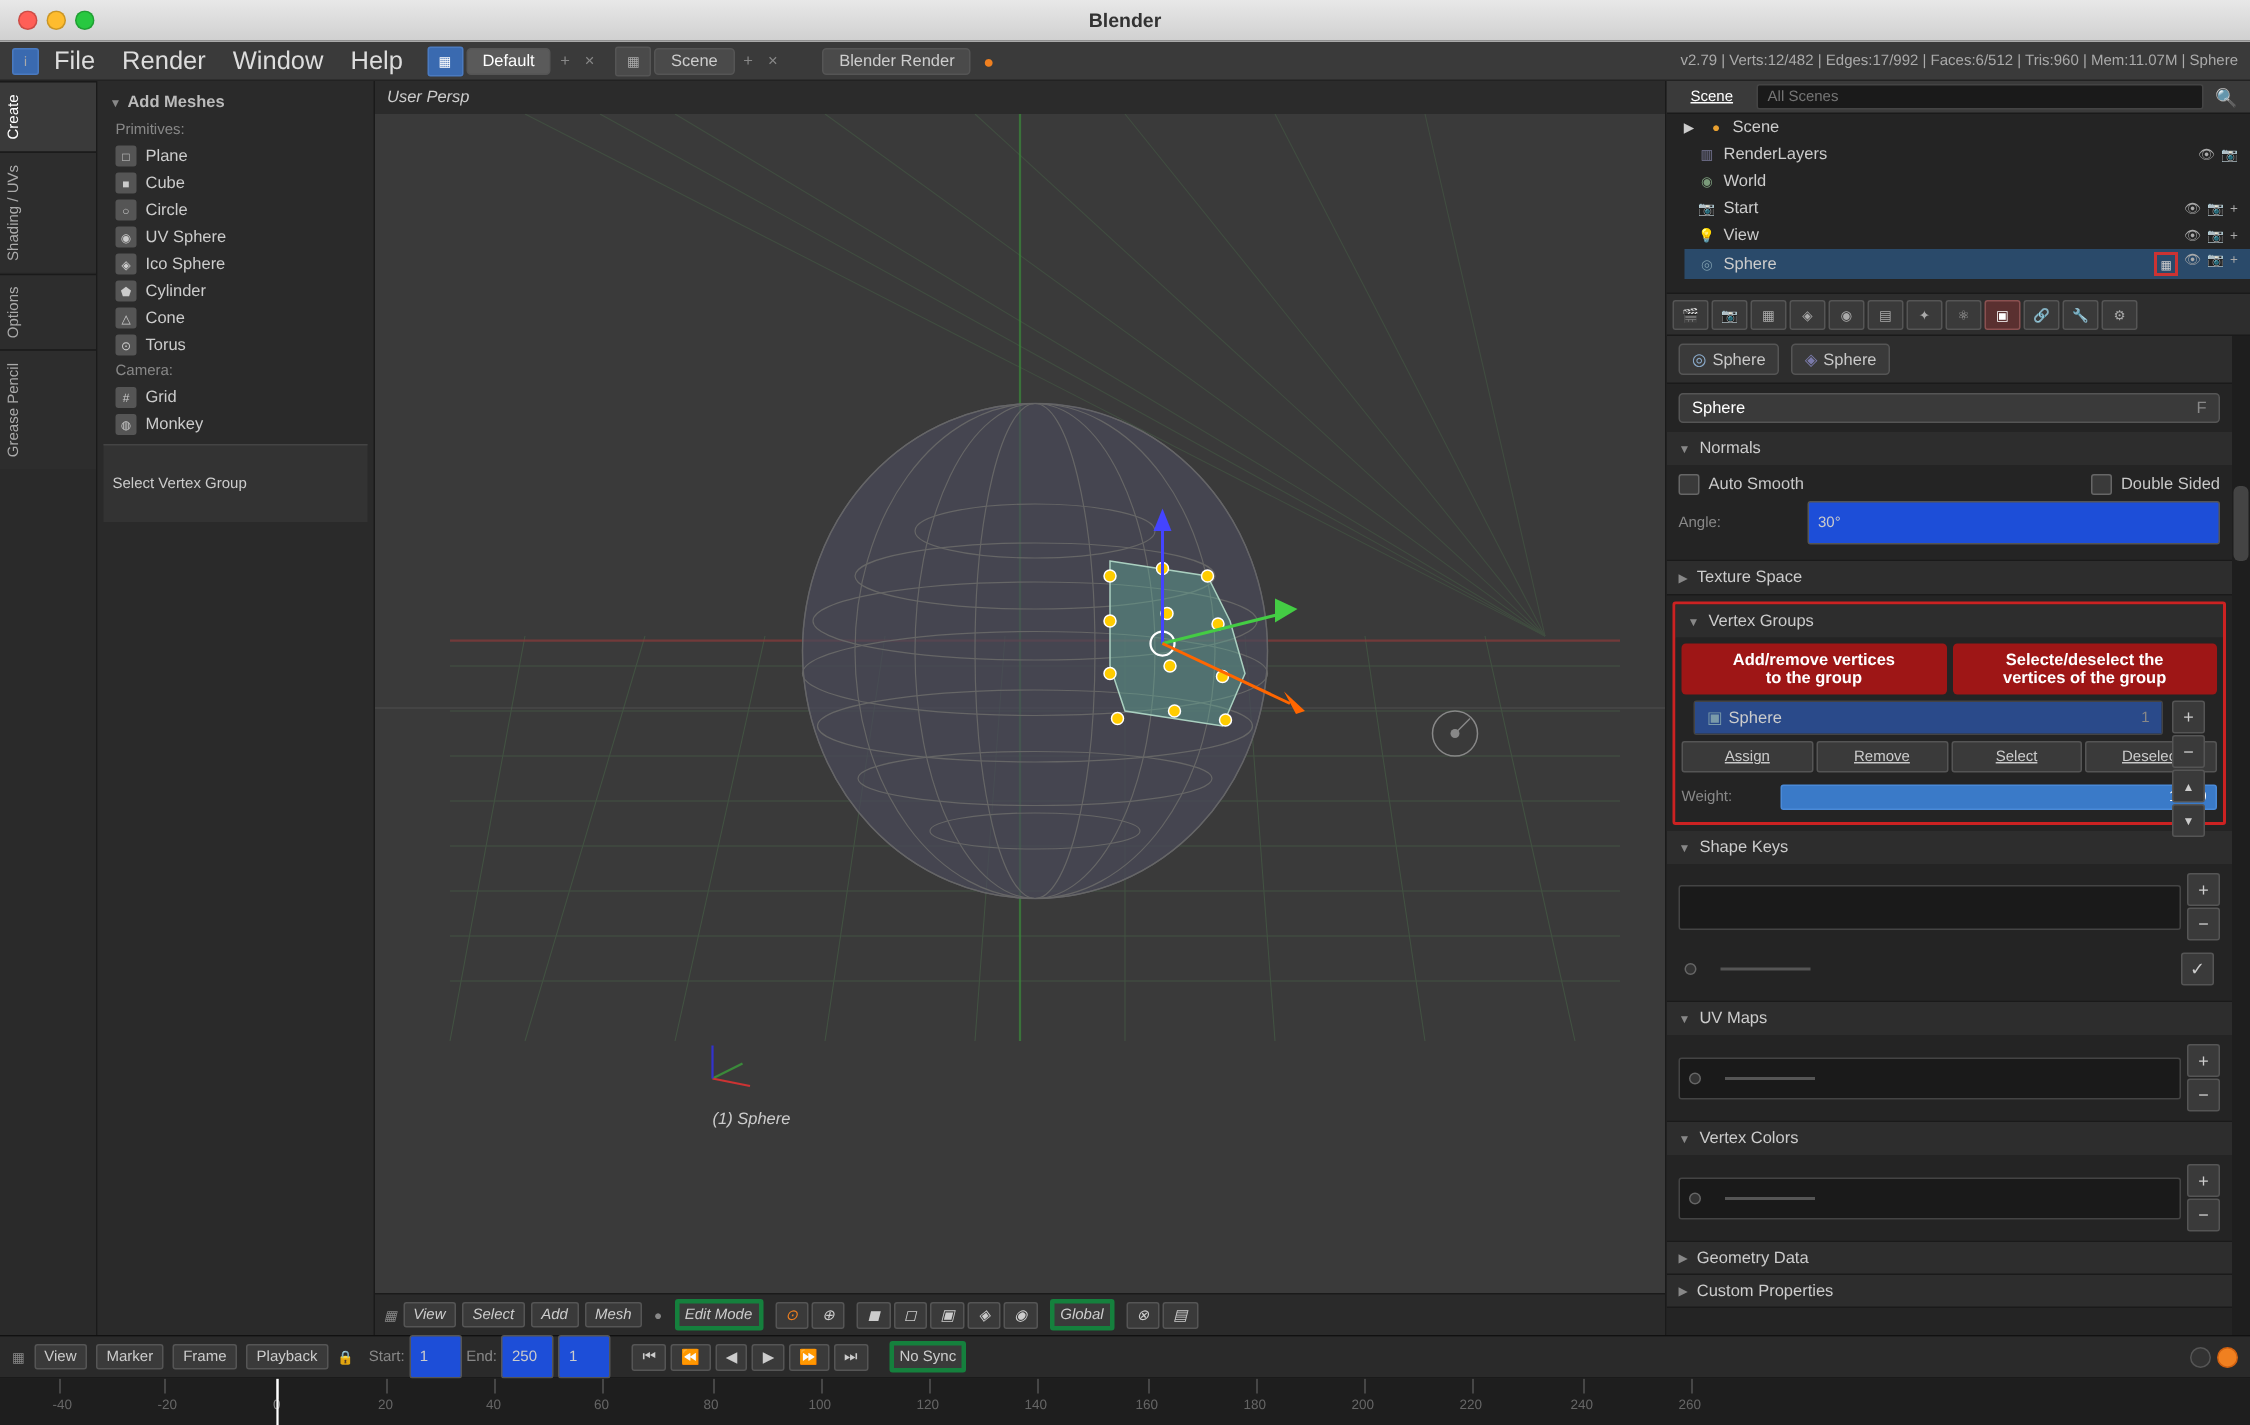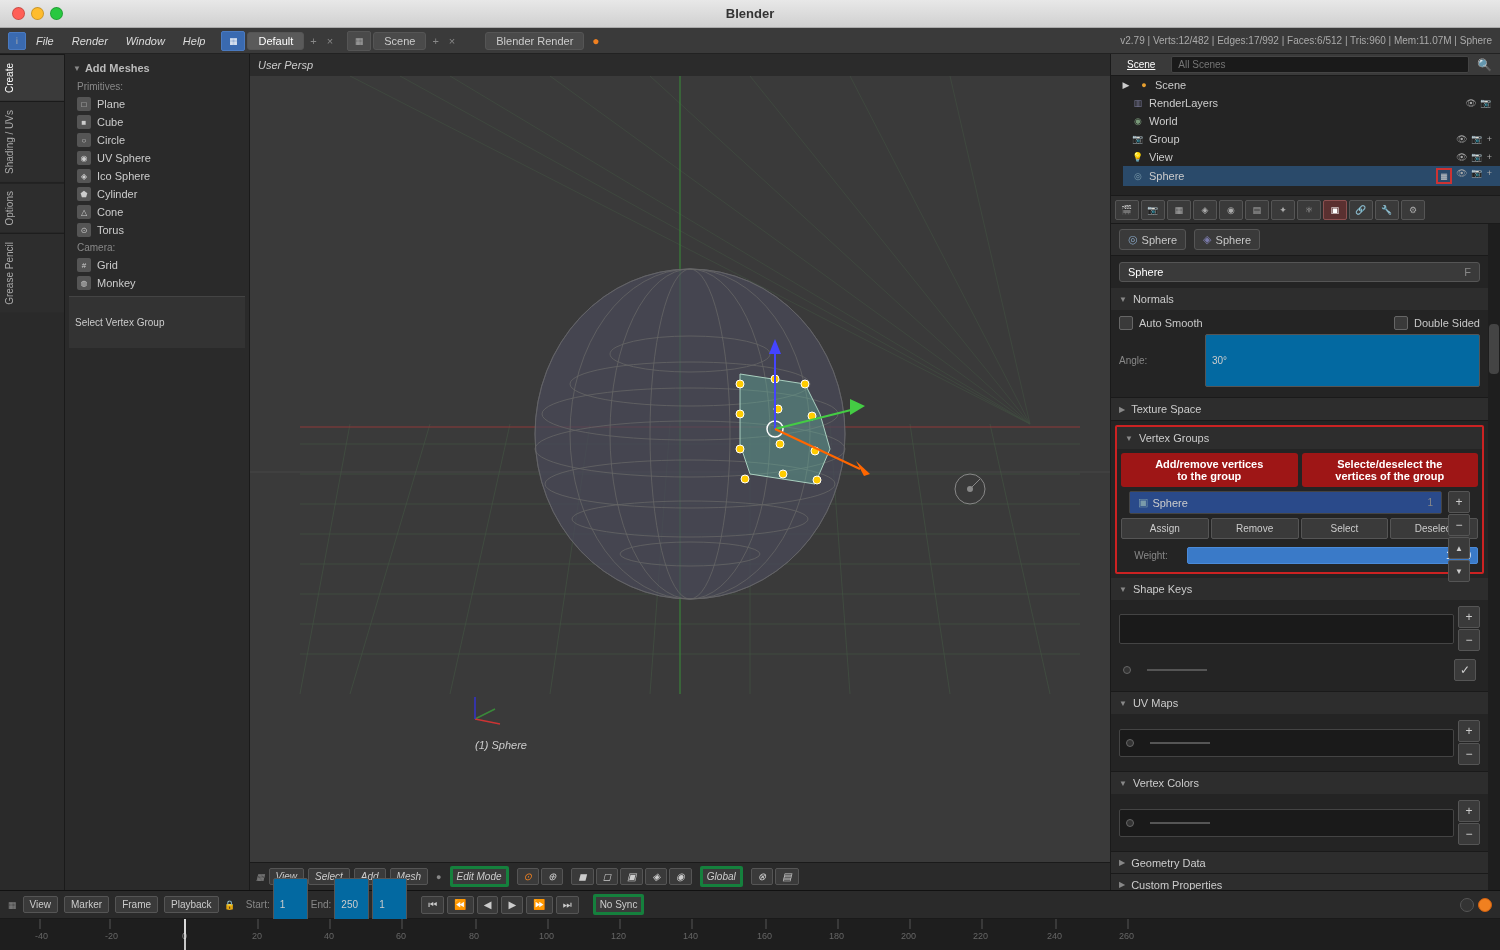--- a/index.html
+++ b/index.html
@@ -53,24 +53,23 @@
       background: #3a3a3a;
       display: flex;
       align-items: center;
       padding: 0 8px;
       gap: 2px;
       border-bottom: 1px solid #222;
     }
     .menu-item {
       padding: 2px 8px;
       color: #ddd;
-      font-size: 11px;
+      font-size: 17px;
       cursor: pointer;
       border-radius: 3px;
-      font-style: italic;
     }
     .menubar-info {
       margin-left: auto;
       color: #aaa;
       font-size: 10px;
     }
     .workspace-tab {
       background: #4a4a4a;
       border: 1px solid #555;
       color: #ccc;
@@ -387,24 +386,24 @@
       height: 14px;
       background: #3a3a3a;
       border: 1px solid #666;
       border-radius: 2px;
       display: flex;
       align-items: center;
       justify-content: center;
     }
     .prop-field {
       flex: 1;
-      background: #0369a1;
+      background: #1d4ed8;
       border: 1px solid #555;
       border-radius: 2px;
-      padding: 20px 6px;
+      padding: 8px 6px;
       color: #ccc;
       font-size: 10px;
     }
     .vg-header {
       height: 22px;
       background: #2d2d2d;
       display: flex;
       align-items: center;
       padding: 0 8px;
       font-size: 11px;
@@ -437,20 +436,21 @@
       color: #ccc;
     }
     .vg-list-item.active { background: #2a4a8a; }
 
     
     .vg-actions {
       display: grid;
       grid-template-columns: 1fr 1fr 1fr 1fr;
       gap: 2px;
       margin: 4px 0;
+      text-decoration: underline;
     }
     .vg-action-btn {
       padding: 4px 2px;
       background: #3a3a3a;
       border: 1px solid #555;
       border-radius: 2px;
       color: #ccc;
       font-size: 10px;
       text-align: center;
       cursor: pointer;
@@ -460,21 +460,20 @@
     .weight-row {
       display: flex;
       align-items: center;
       gap: 6px;
       padding: 4px 0;
     }
     .weight-label {
       color: #888;
       font-size: 10px;
       min-width: 60px;
-      text-align: center;
     }
     .weight-field {
       flex: 1;
       background: #3a7ac8;
       border: 1px solid #4a8ad8;
       border-radius: 2px;
       padding: 2px 6px;
       color: #fff;
       font-size: 10px;
       text-align: right;
@@ -849,21 +848,21 @@
           <div style="color:#aaa;font-size:9px;">👁</div>
           <div style="color:#aaa;font-size:9px;">📷</div>
         </div>
       </div>
       <div class="outliner-item outliner-indent">
         <div class="outliner-icon" style="color:#7a9a7a;">◉</div>
         <span>World</span>
       </div>
       <div class="outliner-item outliner-indent">
         <div class="outliner-icon" style="color:#aaaa40;">📷</div>
-        <span>Group</span>
+        <span>Start</span>
         <div class="visibility-icons">
           <div style="color:#aaa;font-size:9px;">👁</div>
           <div style="color:#aaa;font-size:9px;">📷</div>
           <div style="color:#aaa;font-size:9px;">+</div>
         </div>
       </div>
       <div class="outliner-item outliner-indent">
         <div class="outliner-icon" style="color:#aaaa40;">💡</div>
         <span>View</span>
         <div class="visibility-icons">

